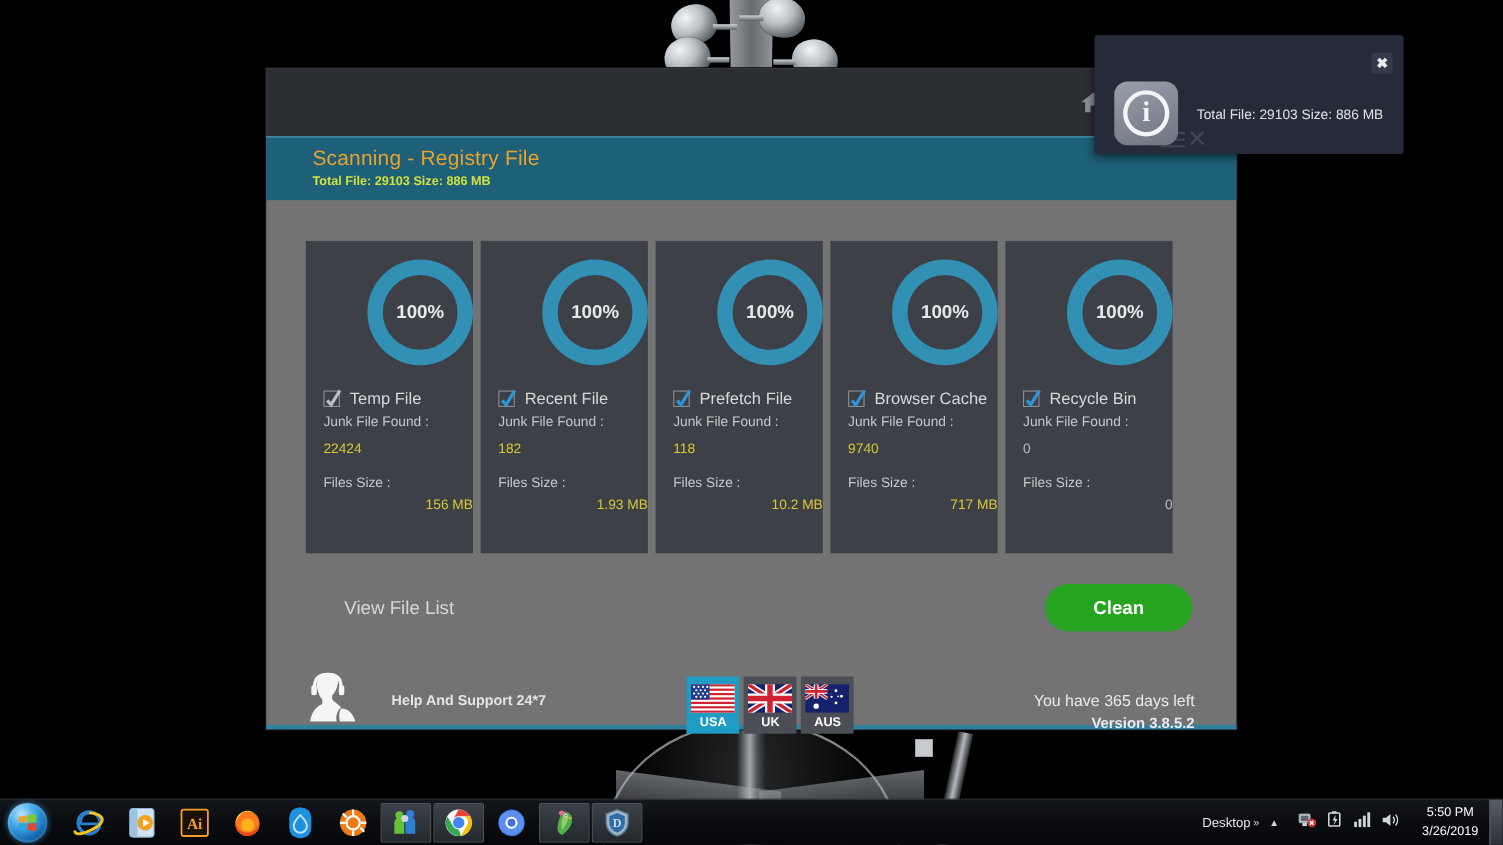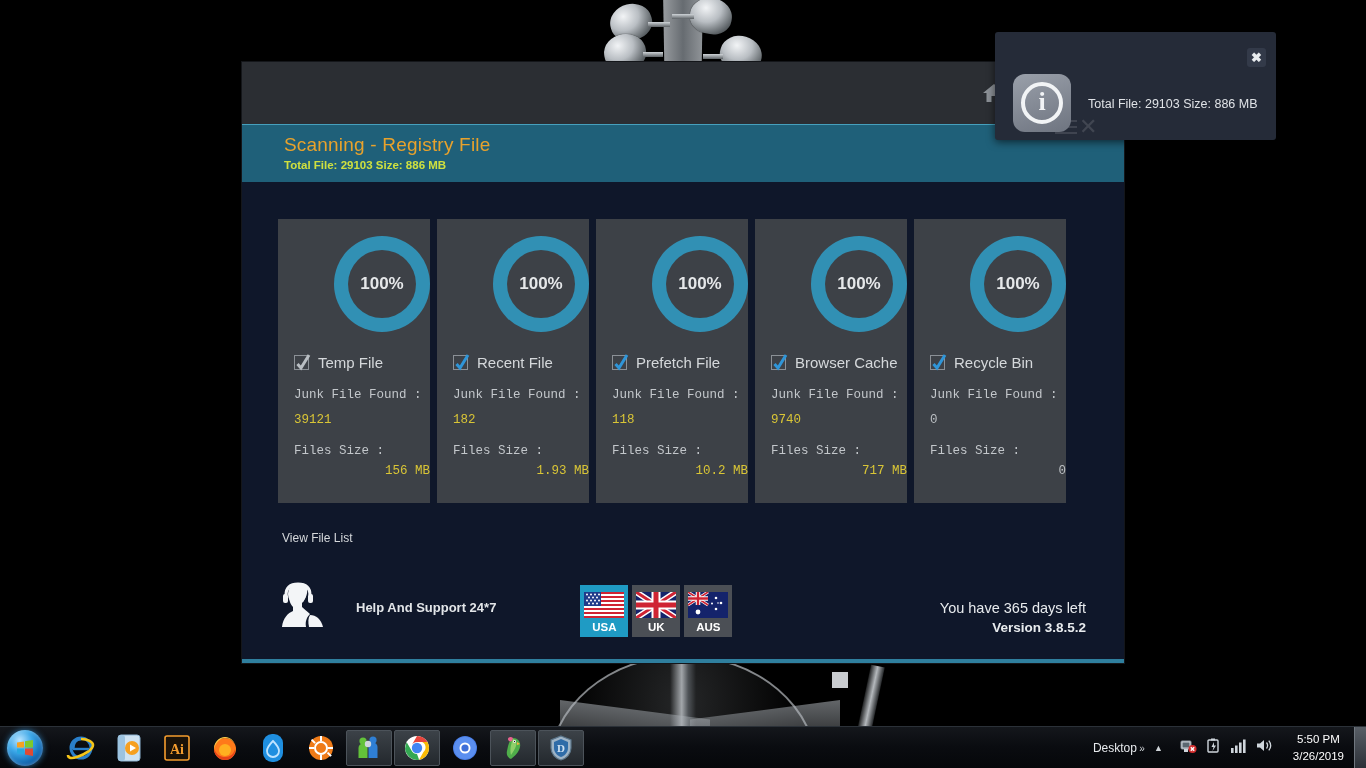--- a/index.html
+++ b/index.html
@@ -77,21 +77,21 @@
     position: absolute; left: 832px; top: 672px;
     width: 16px; height: 16px;
     background: rgba(235,238,242,.85);
   }
 
   
   #app-window {
     position: absolute;
     left: 242px; top: 62px;
     width: 882px; height: 601px;
-    background: #0f172a;
+    background: #737373;
     border-bottom: 4px solid #2f7f9e;
     box-shadow: 0 0 0 1px #14161a;
   }
   .app-topbar {
     height: 62px;
     background: #2b2e33;
     display: flex; align-items: center;
     justify-content: flex-end;
     padding-right: 66px;
     gap: 22px;
@@ -164,52 +164,53 @@
   .cbox {
     width: 15px; height: 15px;
     border: 1px solid #8b9096;
     background: transparent;
     position: relative; flex: none;
   }
   .cbox svg { position: absolute; left: 0px; top: -3px; }
   .card-title {
     color: #d5d8db; font-size: 15px;
   }
-  .stat-block { margin: 17px 0 0 16px; font-family: Liberation Mono, monospace; }
+  .stat-block { margin: 5px 0 0 16px; }
   .stat-label { color: #c3c7cb; font-size: 12.5px; }
   .stat-value { font-size: 12.5px; margin-top: 11px; }
   .stat-value.yellow { color: #d9c536; }
   .stat-value.grey  { color: #b9bdc1; }
   .stat-block.second { margin-top: 17px; }
   .stat-block.second .stat-value { margin-top: 6px; text-align: right; }
 
   
   .action-row {
     display: flex; align-items: center;
     justify-content: space-between;
     margin-top: 28px;
     padding: 0 4px;
   }
   .view-file-list {
-    color: #d5d8db; font-size: 12px; cursor: pointer;
+    color: #d5d8db; font-size: 17px; cursor: pointer; margin-left: 31px;
   }
   .clean-btn {
     background: #27a322; color: #fff;
     border: none; border-radius: 22px;
     width: 134px; height: 43px;
     font-size: 17px; font-weight: bold;
     cursor: pointer;
     font-family: "Liberation Sans", sans-serif;
   }
 
   
   .footer {
     display: flex; align-items: flex-end;
     margin-top: 32px;
     padding: 0 2px;
+    gap: 44px;
   }
   .support { display: flex; align-items: center; gap: 20px; flex: none; }
   .support-text { color: #e2e5e8; font-size: 13px; font-weight: bold; }
   .flags { display: flex; gap: 4px; margin-left: 84px; }
   .flag {
     width: 48px; height: 52px;
     background: #4b4f55;
     display: flex; flex-direction: column;
     align-items: center; justify-content: center;
     gap: 3px; cursor: pointer; padding-top: 3px;
@@ -391,21 +392,21 @@
         <div class="card-check-row">
           <span class="cbox">
             <svg width="16" height="20" viewBox="0 0 16 20">
                 <path d="M2.5 11 L6 15 L14 2" fill="none" stroke="#b9bec3" stroke-width="3"></path>
               </svg>
           </span>
           <span class="card-title">Temp File</span>
         </div>
         <div class="stat-block">
           <div class="stat-label">Junk File Found :</div>
-          <div class="stat-value yellow">39121</div>
+          <div class="stat-value yellow">22424</div>
         </div>
         <div class="stat-block second">
           <div class="stat-label">Files Size :</div>
           <div class="stat-value yellow">156 MB</div>
         </div>
       </div>
 
       <div class="card">
         <div class="donut-wrap">
           <div class="donut" style="background: conic-gradient(#3190b4 0 100%, #3d4147 0 100%);">
@@ -499,20 +500,21 @@
         <div class="stat-block second">
           <div class="stat-label">Files Size :</div>
           <div class="stat-value grey">0</div>
         </div>
       </div>
 
     </div>
 
     <div class="action-row">
       <span class="view-file-list">View File List</span>
+      <button class="clean-btn">Clean</button>
     </div>
 
     <div class="footer">
       <div class="support">
         <span>
           <svg width="56" height="56" viewBox="0 0 56 56">
             <path d="M20 6 C11 6 8 13 9 21 C9.5 25 11 28 13 30 L13 34 C8 36 3 41 2 50 L26 50 C25 44 27 40 30 37 C27 34 24 32 22 30 L22 25 C26 22 28 16 27 11 C25 7 23 6 20 6 Z" fill="#f3f5f7"></path>
             <ellipse cx="17" cy="17" rx="9" ry="11" fill="#f3f5f7"></ellipse>
             <path d="M30 38 C36 38 41 42 43 50 L29 50 C28 45 28 41 30 38 Z" fill="#f3f5f7"></path>
             <path d="M6 18 Q6 7 18 7 Q30 7 30 18" fill="none" stroke="#f3f5f7" stroke-width="3"></path>

